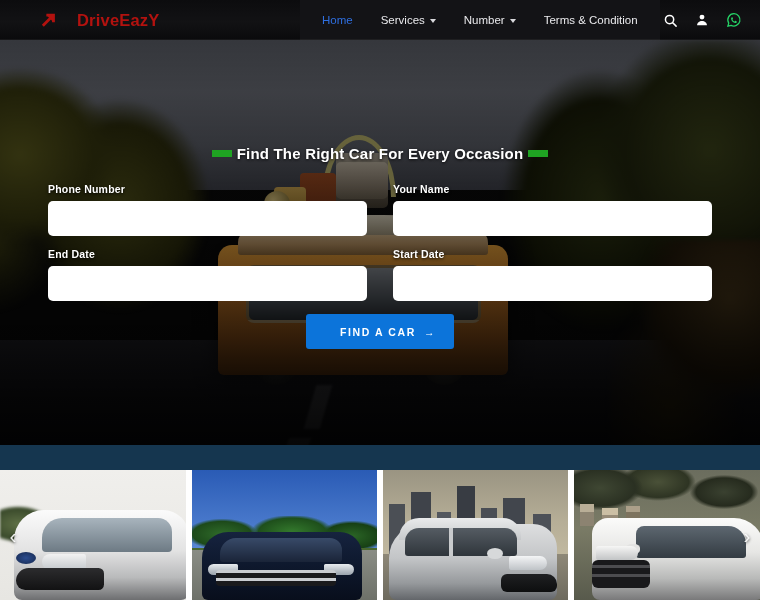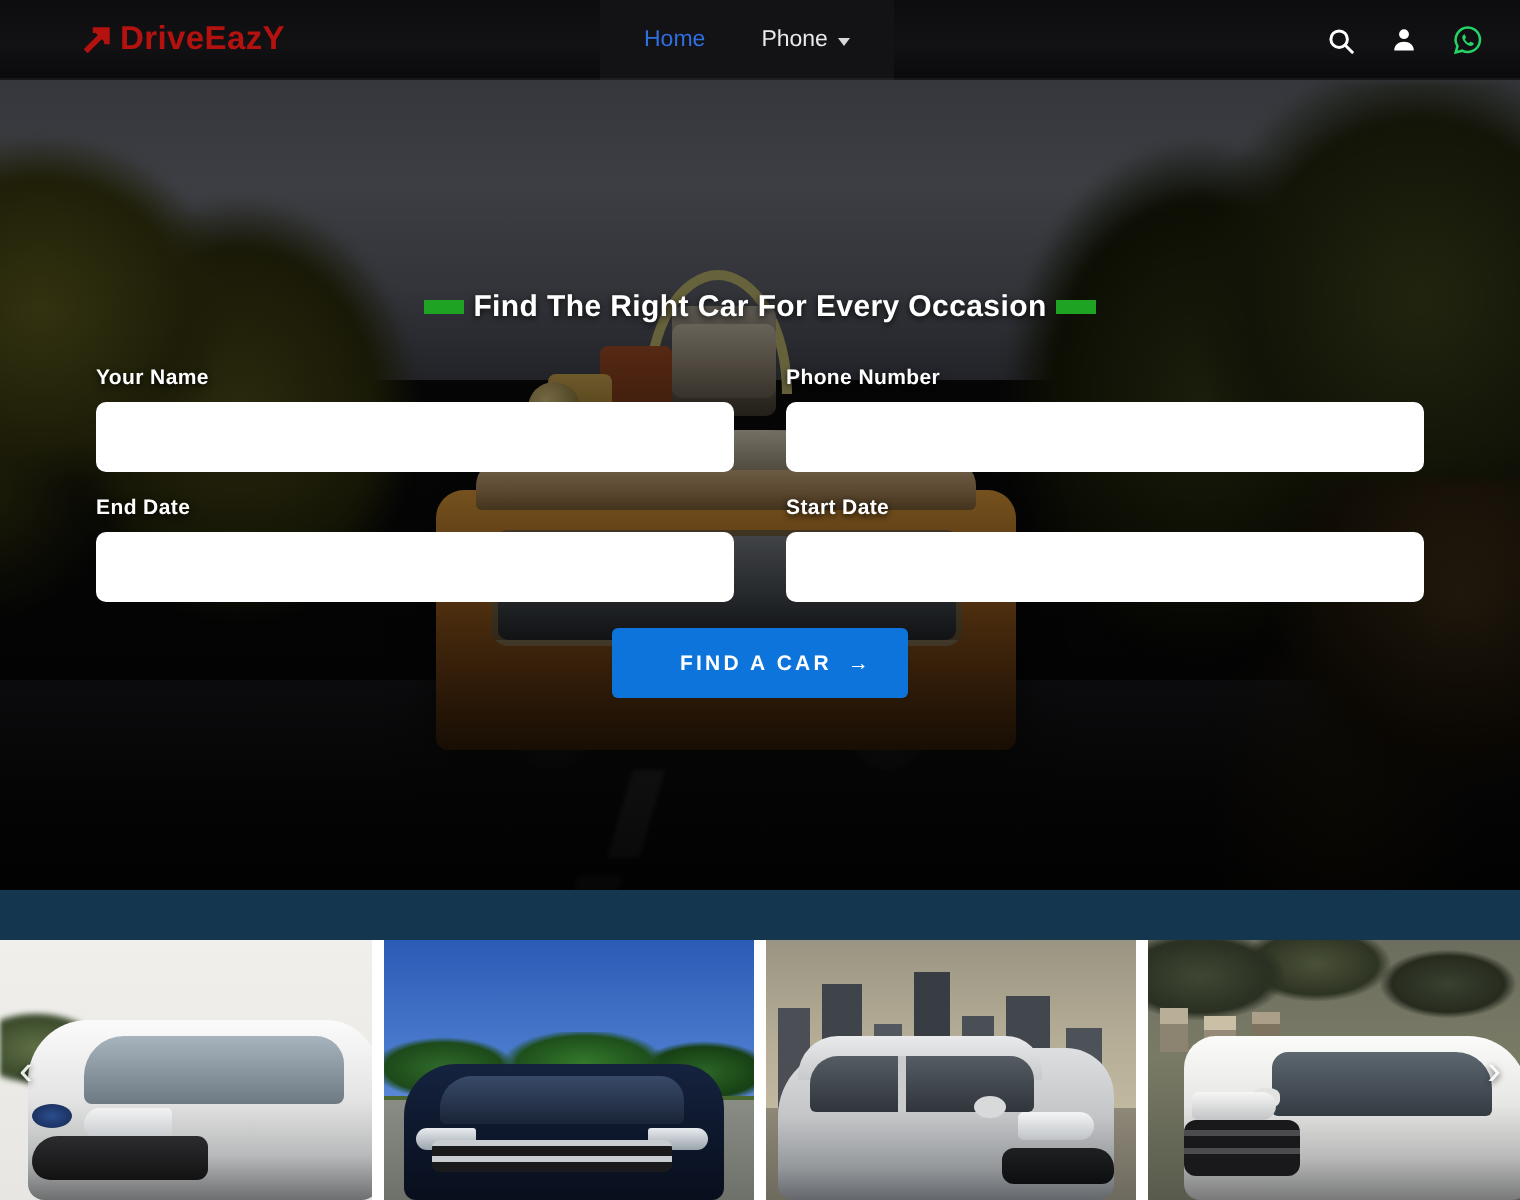--- a/index.html
+++ b/index.html
@@ -16,21 +16,21 @@
     z-index:40;
     background:linear-gradient(180deg,#0c0c0e 0%,#121214 55%,#0a0a0c 100%);
     display:flex; align-items:center;
   }
   .navbar::after{
     content:""; position:absolute; left:0; right:0; bottom:0; height:1px;
     background:rgba(255,255,255,.05);
   }
   .brand {
     position:absolute; left:40px; top:50%; transform:translateY(-50%);
-    display:flex; gap:3px; text-decoration:none;
+    display:flex; gap:20px; text-decoration:none;
   }
   .brand-arrow { width:17px; height:17px; display:block; }
   .brand-text {
     font-size:16.5px; font-weight:bold; color:#b3120f;
     letter-spacing:.2px; line-height:1; white-space:nowrap;
   }
   .nav-panel {
     position:absolute; left:300px; top:0; height:40px;
     background:#131316;
     display:flex; align-items:center; gap:0px;
@@ -396,22 +396,29 @@
         <path d="M19 5 L19 15 L9 5 Z" fill="#b3120f"></path>
       </svg>
       <span class="brand-text">DriveEazY</span>
     </a>
 
     <nav class="nav-panel">
       <a class="nav-item active" href="#">
         <span>Home</span>
       </a>
       <a class="nav-item" href="#">
-        <span>Phone</span>
+        <span>Services</span>
         <i class="caret"></i>
+      </a>
+      <a class="nav-item" href="#">
+        <span>Number</span>
+        <i class="caret"></i>
+      </a>
+      <a class="nav-item" href="#">
+        <span>Terms &amp; Condition</span>
       </a>
     </nav>
 
     <div class="nav-icons">
       <span class="ico">
         <svg width="15" height="15" viewBox="0 0 24 24" fill="none" stroke="#ffffff" stroke-width="2.4">
           <circle cx="10.5" cy="10.5" r="6.6"></circle>
             <path d="M15.6 15.6 L21 21" stroke-linecap="round"></path>
         </svg>
       </span>
@@ -460,25 +467,25 @@
     <div class="hero-content">
       <div class="hero-title-row">
         <span class="dash"></span>
         <h1 class="hero-title">Find The Right Car For Every Occasion</h1>
         <span class="dash"></span>
       </div>
 
       <form class="form">
         <div class="form-row">
           <div class="field">
-            <div class="field-label">Your Name</div>
+            <div class="field-label">Phone Number</div>
             <input class="field-input" type="text" value="" placeholder="" style="">
           </div>
           <div class="field">
-            <div class="field-label">Phone Number</div>
+            <div class="field-label">Your Name</div>
             <input class="field-input" type="text" value="" placeholder="" style="">
           </div>
         </div>
 
         <div class="form-row">
           <div class="field">
             <div class="field-label">End Date</div>
             <input class="field-input" type="text" value="" placeholder="" style="">
           </div>
           <div class="field">

